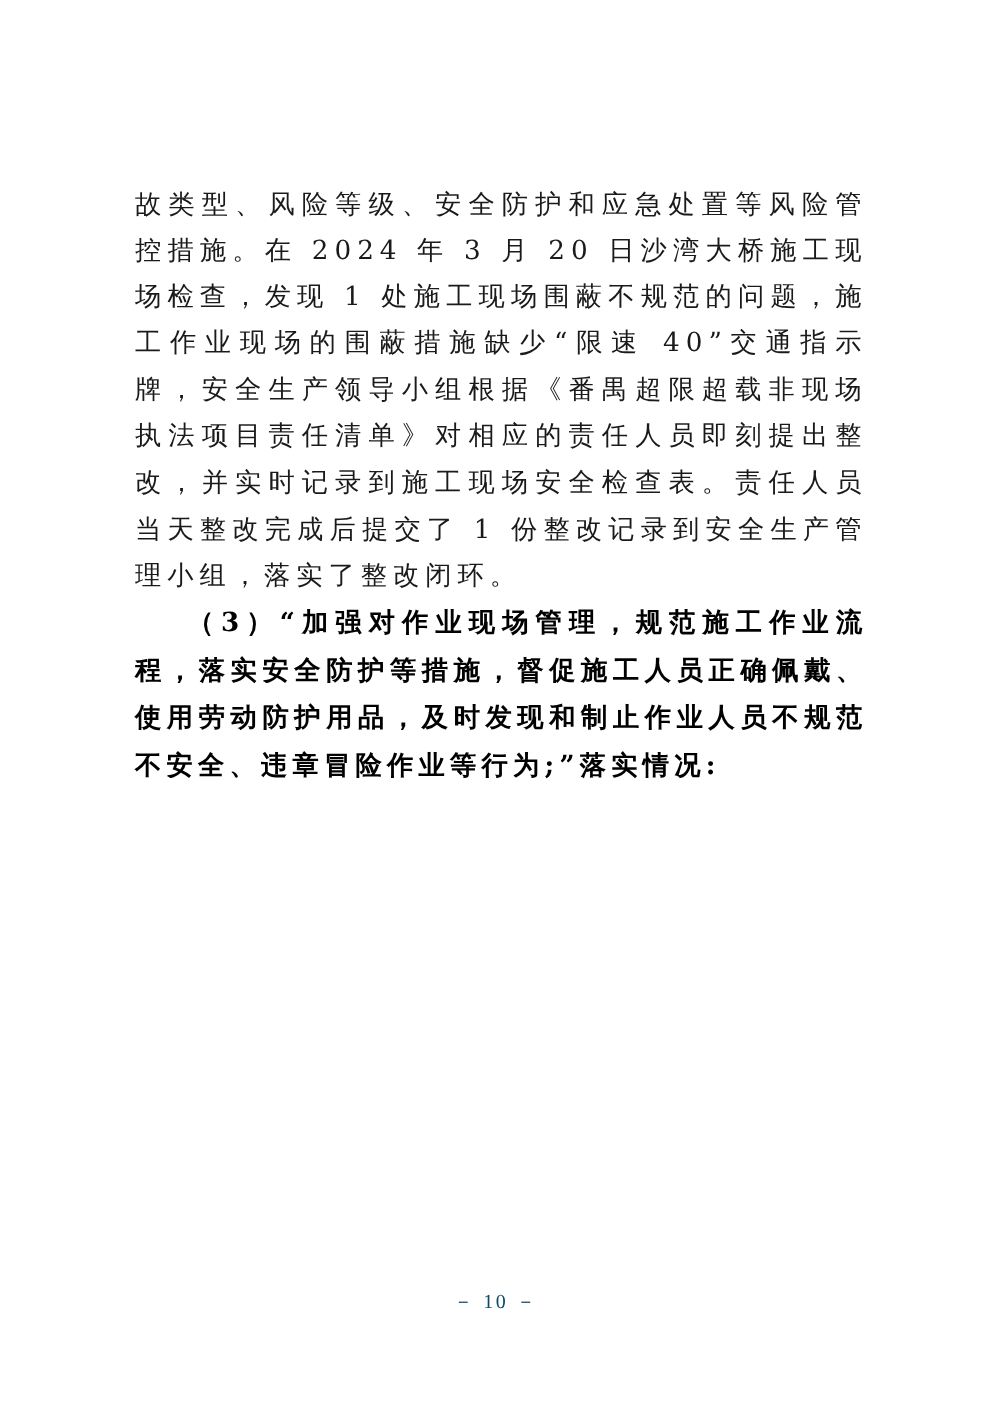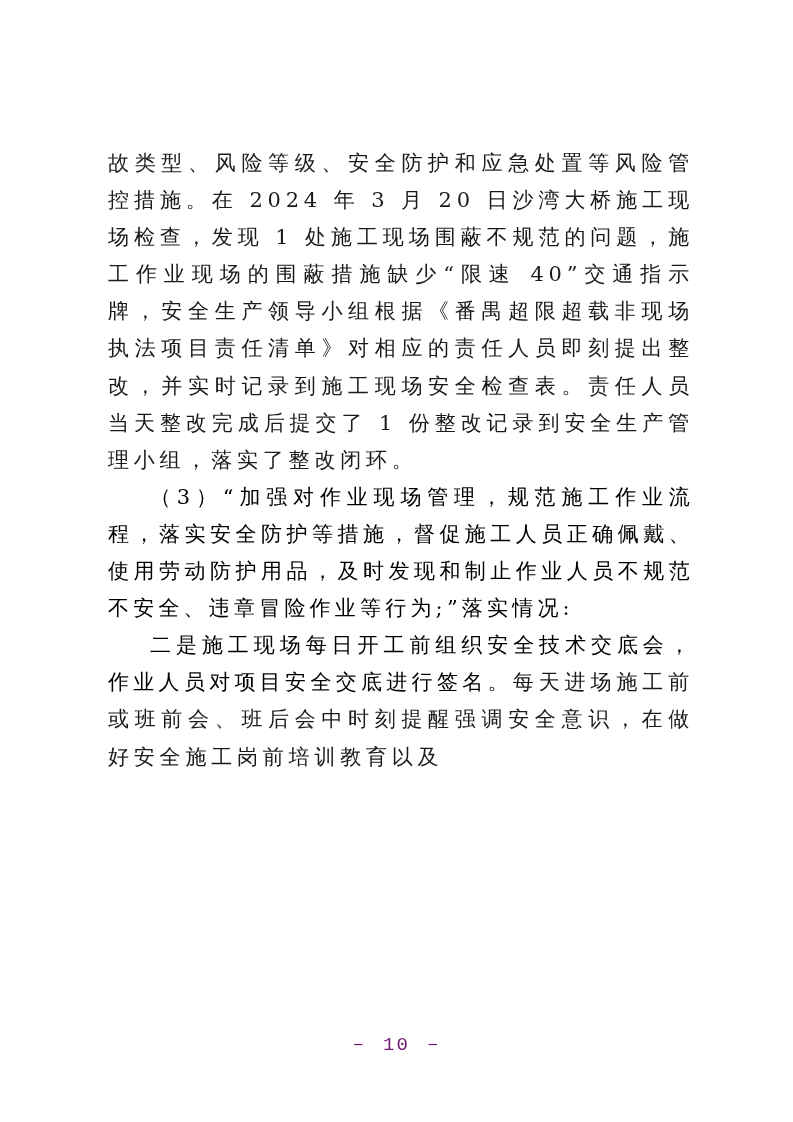--- a/index.html
+++ b/index.html
@@ -10,38 +10,35 @@
   }
   .body-text {
     position: absolute; left: 108px; top: 145px; width: 586px;
     font-family: "DejaVu Serif", "Liberation Serif", serif;
     font-size: 21px; line-height: 37.1px; color: #1a1a1a;
     text-align: justify; text-justify: inter-character;
     letter-spacing: 4.8px;
   }
   .para { margin: 0; padding: 0; word-break: break-all; }
   .indent { text-indent: 2em; }
-  .bold { font-weight: normal; color: #000; letter-spacing: 4.2px; }
+  .bold { font-weight: bold; color: #000; letter-spacing: 4.2px; }
   .footer {
     position: absolute; left: 0; width: 793px; top: 1031px;
     text-align: center;
-    font-family: Liberation Mono, monospace; font-size: 19px; color: #701a75;
+    font-family: Liberation Serif, serif; font-size: 16px; color: #0c4a6e;
     letter-spacing: 2px;
   }
 </style>
 </head>
 <body>
 
 <div class="page">
   <div class="body-text">
     <p class="para">
       <span>故类型、风险等级、安全防护和应急处置等风险管控措施。在 2024 年 3 月 20 日沙湾大桥施工现场检查，发现 1 处施工现场围蔽不规范的问题，施工作业现场的围蔽措施缺少“限速 40”交通指示牌，安全生产领导小组根据《番禺超限超载非现场执法项目责任清单》对相应的责任人员即刻提出整改，并实时记录到施工现场安全检查表。责任人员当天整改完成后提交了 1 份整改记录到安全生产管理小组，落实了整改闭环。</span>
     </p>
     <p class="para indent">
       <span class="bold">（3）“加强对作业现场管理，规范施工作业流程，落实安全防护等措施，督促施工人员正确佩戴、使用劳动防护用品，及时发现和制止作业人员不规范不安全、违章冒险作业等行为;”落实情况:</span>
     </p>
-    <p class="para indent">
-      <span class="bold">二是施工现场每日开工前组织安全技术交底会，作业人员对项目安全交底进行签名。</span><span>每天进场施工前或班前会、班后会中时刻提醒强调安全意识，在做好安全施工岗前培训教育以及</span>
-    </p>
   </div>
 
   <div class="footer">－ 10 －</div>
 </div>
 
 </body></html>

